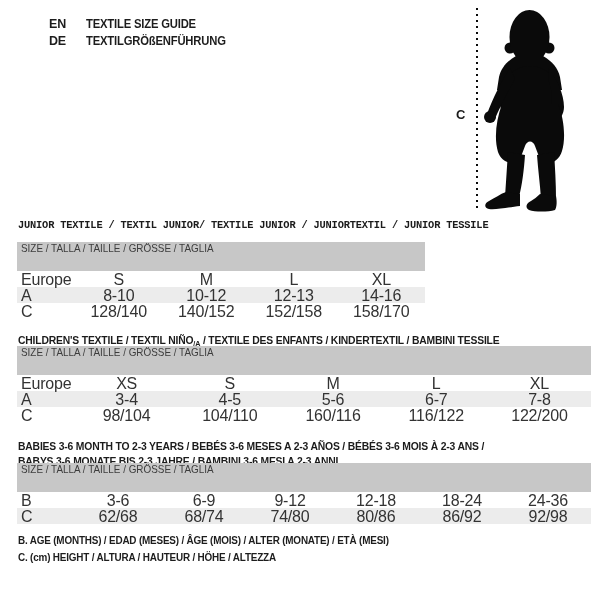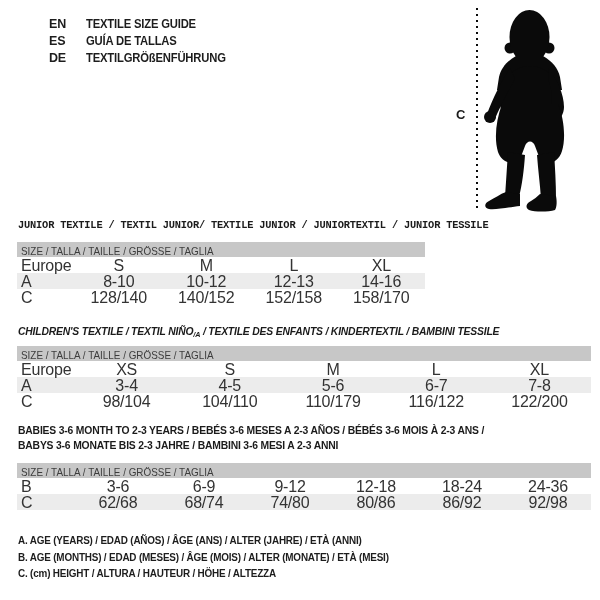--- a/index.html
+++ b/index.html
@@ -20,53 +20,49 @@
   
   .height-line{left:476px;top:8px;width:2px;height:203px;
     background:repeating-linear-gradient(to bottom, var(--silhouette,#111) 0 2.5px, transparent 2.5px 6px);}
   .height-label{left:456px;top:107px;font-weight:bold;font-size:13px;color:#1b1b1b;}
   .baby{left:480px;top:4px;}
 
   
   .sec-title{left:18px;font-weight:bold;font-size:11.5px;line-height:15px;
     color:#1b1b1b;letter-spacing:-0.2px;white-space:nowrap;}
   .t1-title{top:217px;font-family:Liberation Mono, monospace;}
-  .t2-title{top:324px;font-style:italic;}
-  .t3-title{top:423px;}
+  .t2-title{top:333px;}
+  .t3-title{top:439px;}
   .subsm{font-size:8px;vertical-align:-2px;}
 
   
   .size-table{position:absolute;left:17px;}
   .tbl-1{top:242px;width:408px;}
   .tbl-2{top:346px;width:574px;}
   .tbl-3{top:463px;width:574px;}
-  .size-bar{height:15px;background:var(--bar,#c7c7c7);display:flex;align-items:flex-end;
+  .size-bar{height:29px;background:var(--bar,#c7c7c7);display:flex;align-items:flex-start;
     padding-left:4px;font-size:11px;color:#3c3c3c;}
   .trow{display:flex;height:16px;align-items:flex-start;font-size:16px;color:#333;
     letter-spacing:-0.2px;}
   .trow.alt{background:var(--alt_row,#ececec);}
   .tlabel{width:58px;flex:none;padding-left:4px;box-sizing:border-box;}
   .tcell{flex:1;text-align:center;}
 
   
   .footnotes{left:18px;top:534px;}
   .footnote{height:16.5px;font-weight:bold;font-size:11px;color:#1d1d1d;
     letter-spacing:-0.2px;white-space:nowrap;}
 </style>
 </head>
 <body>
 
 <div class="abs langs">
   <div class="lang-row">
     <span class="lang-code">EN</span>
     <span class="cond">TEXTILE SIZE GUIDE</span>
-  </div>
-  <div class="lang-row">
-    <span class="lang-code">ES</span>
-    <span class="cond">GUÍA DE TALLAS</span>
   </div>
   <div class="lang-row">
     <span class="lang-code">DE</span>
     <span class="cond">TEXTILGRÖßENFÜHRUNG</span>
   </div>
 </div>
 
 <div class="abs height-line"></div>
 <div class="abs height-label">C</div>
 
@@ -139,21 +135,21 @@
     <span class="tcell">3-4</span>
     <span class="tcell">4-5</span>
     <span class="tcell">5-6</span>
     <span class="tcell">6-7</span>
     <span class="tcell">7-8</span>
   </div>
   <div class="trow">
     <span class="tlabel">C</span>
     <span class="tcell">98/104</span>
     <span class="tcell">104/110</span>
-    <span class="tcell">110/179</span>
+    <span class="tcell">160/116</span>
     <span class="tcell">116/122</span>
     <span class="tcell">122/200</span>
   </div>
 </div>
 
 <div class="abs sec-title t3-title">
   <div><span class="cond">BABIES 3-6 MONTH TO 2-3 YEARS / BEBÉS 3-6 MESES A 2-3 AÑOS / BÉBÉS 3-6 MOIS À 2-3 ANS /</span></div>
   <div><span class="cond">BABYS 3-6 MONATE BIS 2-3 JAHRE / BAMBINI 3-6 MESI A 2-3 ANNI</span></div>
 </div>
 <div class="size-table tbl-3">
@@ -175,21 +171,18 @@
     <span class="tcell">68/74</span>
     <span class="tcell">74/80</span>
     <span class="tcell">80/86</span>
     <span class="tcell">86/92</span>
     <span class="tcell">92/98</span>
   </div>
 </div>
 
 <div class="abs footnotes">
   <div class="footnote">
-    <span class="cond">A. AGE (YEARS) / EDAD (AÑOS) / ÂGE (ANS) / ALTER (JAHRE) / ETÀ (ANNI)</span>
-  </div>
-  <div class="footnote">
     <span class="cond">B. AGE (MONTHS) / EDAD (MESES) / ÂGE (MOIS) / ALTER (MONATE) / ETÀ (MESI)</span>
   </div>
   <div class="footnote">
     <span class="cond">C. (cm) HEIGHT / ALTURA / HAUTEUR / HÖHE / ALTEZZA</span>
   </div>
 </div>
 
 </body></html>

